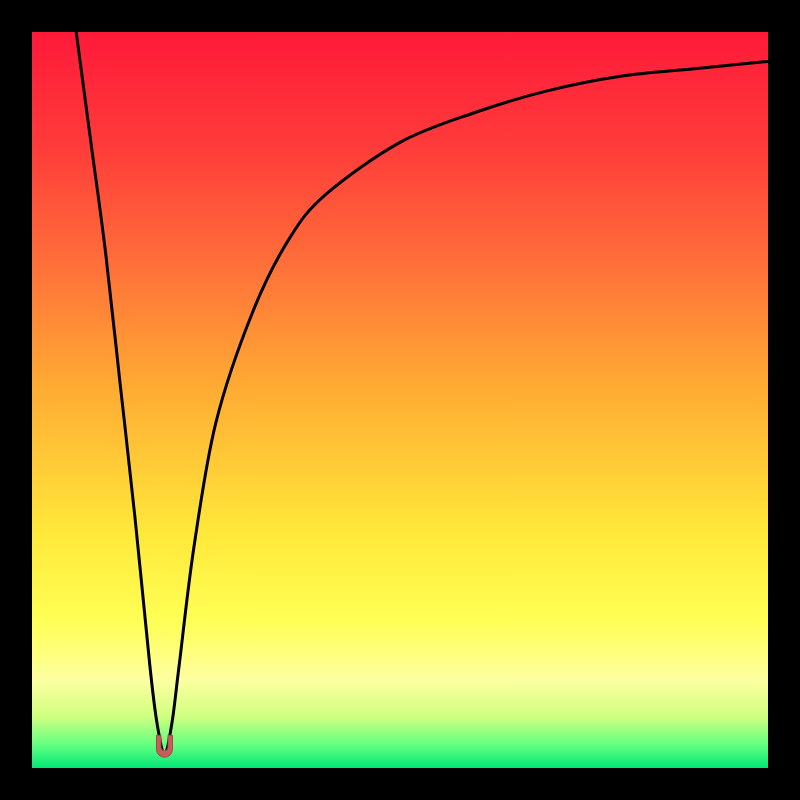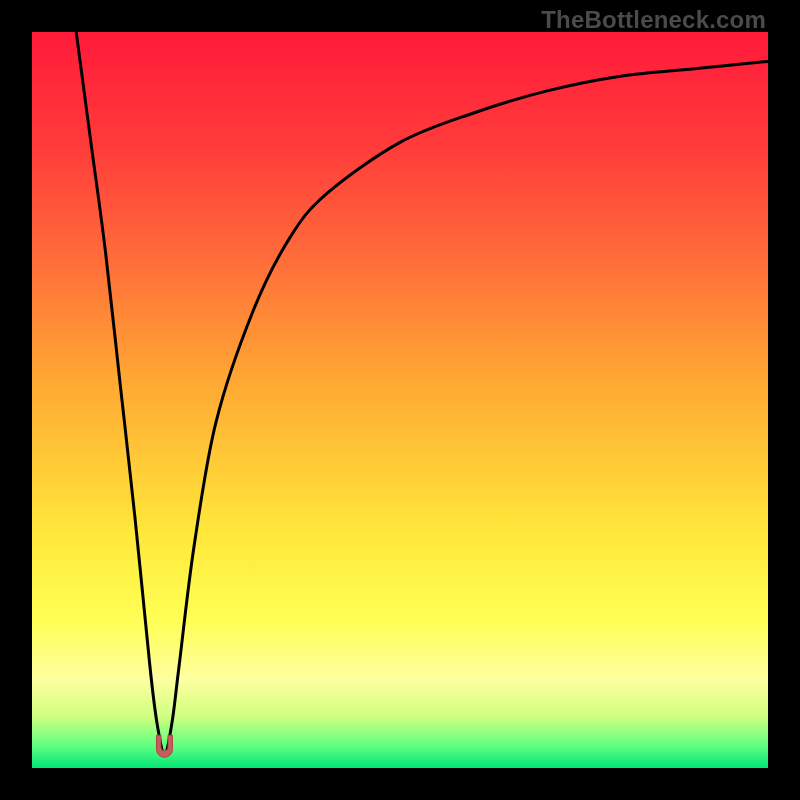--- a/index.html
+++ b/index.html
@@ -74,15 +74,14 @@
       <rect x="0" y="0" width="736" height="736" fill="url(#bg-grad)"></rect>
     </svg>
 
     <svg class="curve-layer" id="curve-svg" viewBox="0 0 736 736" preserveAspectRatio="none">
       <path id="curve-path" fill="none" d="M 44.2 0.0 C 46.6 18.4, 54.0 73.6, 58.9 110.4 C 63.8 147.2, 68.7 180.3, 73.6 220.8 C 78.5 261.3, 83.4 309.1, 88.3 353.3 C 93.2 397.4, 98.1 439.1, 103.0 485.8 C 107.9 532.4, 114.1 598.6, 117.8 633.0 C 121.4 667.3, 122.7 677.1, 125.1 691.8 C 127.6 706.6, 130.0 721.3, 132.5 721.3 C 134.9 721.3, 137.4 706.6, 139.8 691.8 C 142.3 677.1, 143.5 662.4, 147.2 633.0 C 150.9 603.5, 155.8 555.7, 161.9 515.2 C 168.1 474.7, 174.2 429.3, 184.0 390.1 C 193.8 350.8, 208.5 310.3, 220.8 279.7 C 233.1 249.0, 245.3 225.7, 257.6 206.1 C 269.9 186.5, 276.0 177.9, 294.4 161.9 C 312.8 146.0, 343.5 123.9, 368.0 110.4 C 392.5 96.9, 417.1 89.5, 441.6 81.0 C 466.1 72.4, 490.7 65.0, 515.2 58.9 C 539.7 52.7, 564.3 47.8, 588.8 44.2 C 613.3 40.5, 637.9 39.3, 662.4 36.8 C 686.9 34.3, 723.7 30.7, 736.0 29.4" stroke="#000000" stroke-width="3" stroke-linecap="round"></path>
       <path id="dip-marker" d="M 124.47999999999999 703.28 L 124.47999999999999 717.28 A 8 8 0 0 0 140.48 717.28 L 140.48 703.28 L 135.98 703.28 L 135.98 715.28 A 3.5 3.5 0 0 1 128.98 715.28 L 128.98 703.28 Z" fill="#c95b5b" stroke="#a84747" stroke-width="1"></path>
     </svg>
 
   </div>
 
-  <div class="watermark">TheBottleneck.com</div>
 
 </div>
 
 </body></html>

